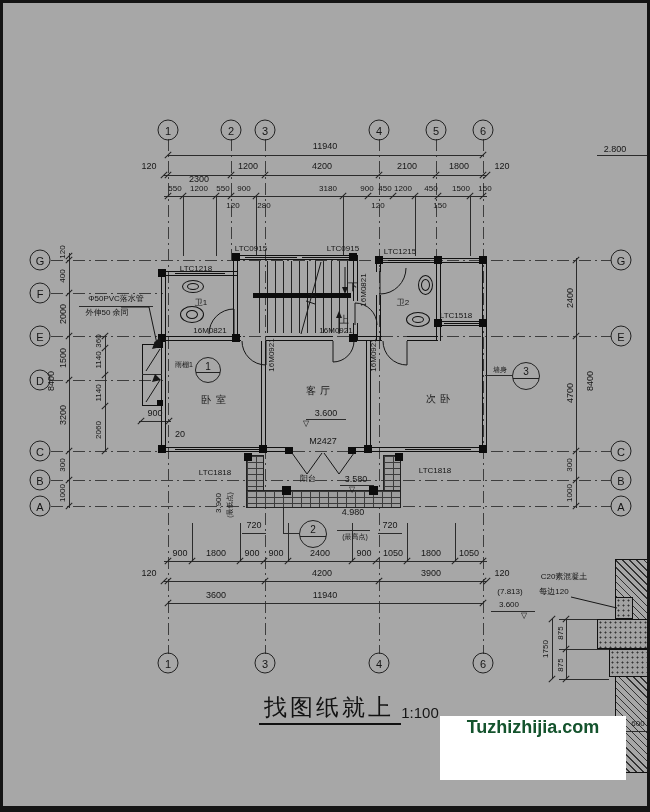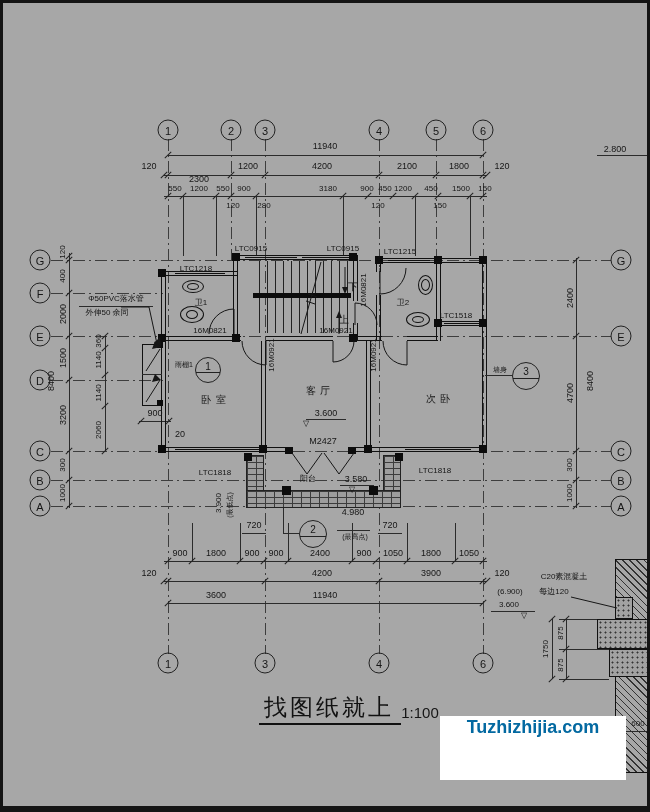--- a/index.html
+++ b/index.html
@@ -33,21 +33,21 @@
   .hatch{position:absolute;background:repeating-linear-gradient(45deg,transparent 0 4px,#333 4px 5px);
     border:1px solid #111;box-sizing:border-box;}
   .stipple{position:absolute;background-color:#a2a2a2;background-image:radial-gradient(#333 .8px,transparent 1.2px);
     background-size:5px 5px;border:1px solid #111;box-sizing:border-box;}
   .dm{position:absolute;border:1px solid #222;border-radius:50%;transform:translate(-50%,-50%);
     background-image:linear-gradient(#222,#222);background-size:100% 1px;background-position:center 60%;
     background-repeat:no-repeat;box-sizing:border-box;}
   .dm span{position:absolute;top:3px;left:0;right:0;text-align:center;font-size:10px;}
   .wm{position:absolute;left:437px;top:713px;width:186px;height:64px;background:#fff;text-align:center;}
   .wm .l1{font-size:26px;font-weight:bold;letter-spacing:4px;color:#000;margin-top:4px;}
-  .wm .l2{font-size:18px;font-weight:bold;color:#0369a1;margin-top:1px;}
+  .wm .l2{font-size:18px;font-weight:bold;color:#14532d;margin-top:1px;}
   .title{position:absolute;font-size:23px;letter-spacing:3px;color:#111;transform:translate(-50%,-50%);white-space:nowrap;}
   svg.ov{position:absolute;left:0;top:0;pointer-events:none;}
 </style>
 </head>
 <body>
 
 <div id="canvas">
 
   <div class="vdash" style="left:165px;top:136px;height:515px;"></div>
   <div class="vdash" style="left:228px;top:136px;height:126px;"></div>
@@ -438,21 +438,21 @@
   <div class="tk" style="left:549px;top:616px;"></div>
   <div class="tk" style="left:549px;top:676px;"></div>
   <div class="tk" style="left:563px;top:616px;"></div>
   <div class="tk" style="left:563px;top:646px;"></div>
   <div class="tk" style="left:563px;top:676px;"></div>
   <span class="t tv t8" style="left:543px;top:646px;">1750</span>
   <span class="t tv t8" style="left:558px;top:630px;">875</span>
   <span class="t tv t8" style="left:558px;top:662px;">875</span>
   <span class="t t8" style="left:561px;top:574px;">C20素混凝土</span>
   <span class="t t8" style="left:551px;top:589px;">每边120</span>
-  <span class="t t8" style="left:507px;top:589px;">(6.900)</span>
+  <span class="t t8" style="left:507px;top:589px;">(7.813)</span>
   <span class="t t8" style="left:506px;top:602px;">3.600</span>
   <div class="hl" style="left:488px;top:608px;width:44px;"></div>
   <span class="t" style="left:521px;top:613px;font-size:8px;">▽</span>
   <span class="t t8" style="left:635px;top:721px;">600</span>
   <div class="hl" style="left:622px;top:728px;width:26px;"></div>
 
   <svg class="ov" width="650" height="812">
     <g stroke="#161616" stroke-width="1" fill="none">
       <path d="M206,331 A25,25 0 0 1 231,306"></path>
       <line x1="231" y1="306" x2="231" y2="331"></line>

